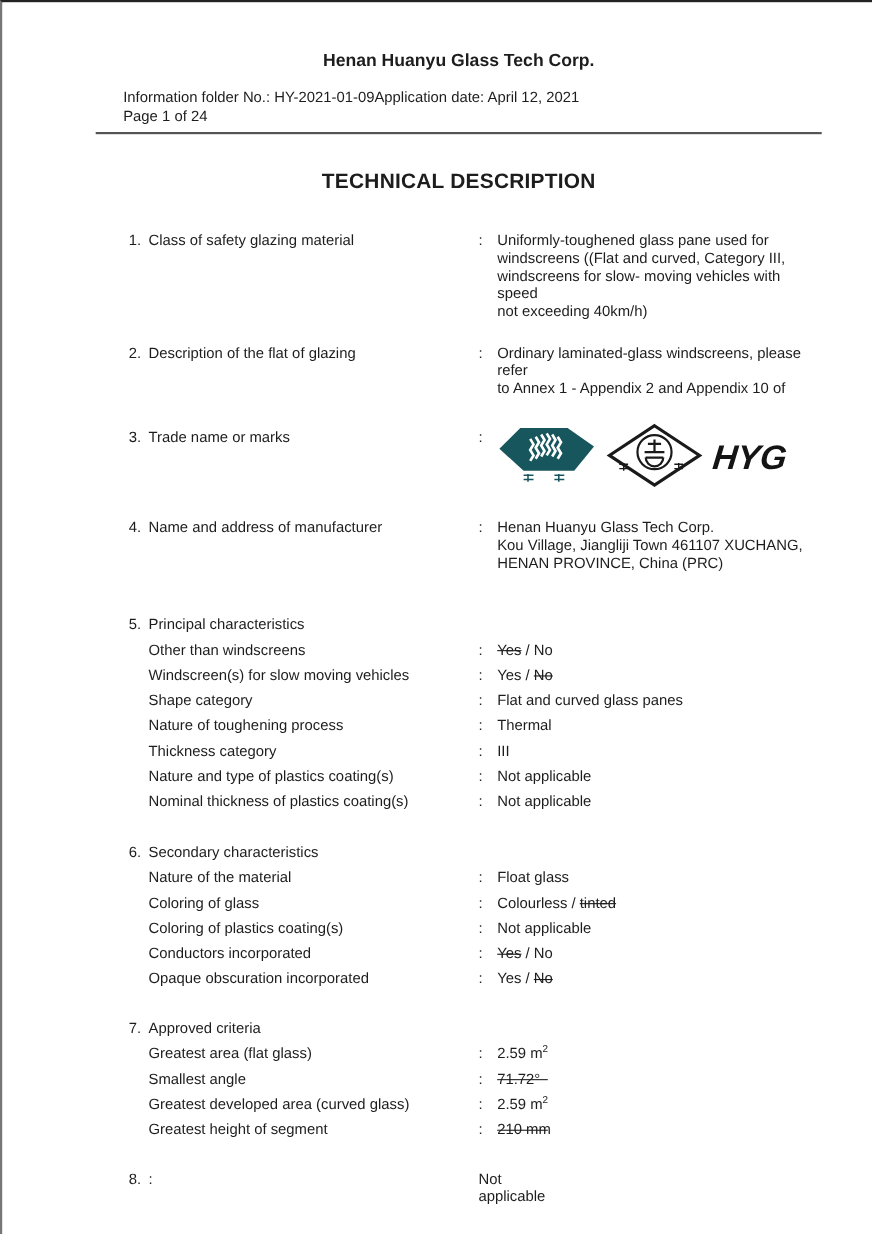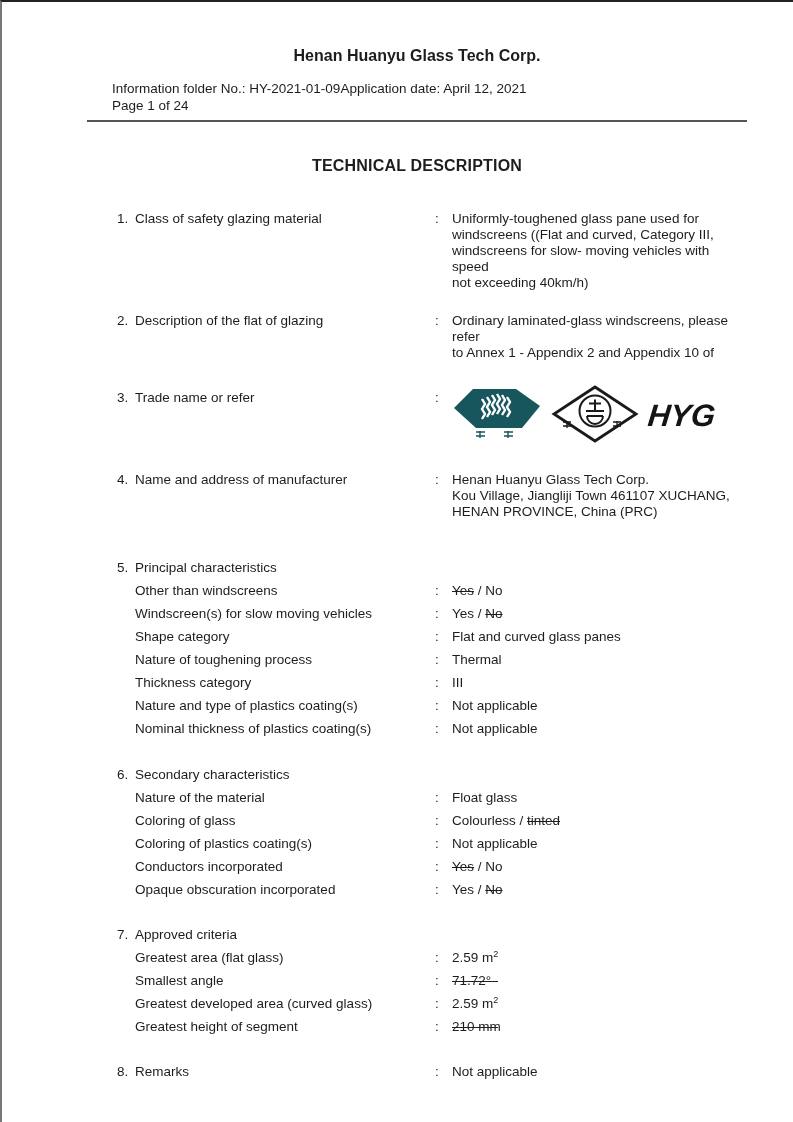--- a/index.html
+++ b/index.html
@@ -14,21 +14,21 @@
     font-family: "Liberation Sans", sans-serif;
     font-size: 13.5px;
     line-height: 16px;
     color: #1d1d1d;
   }
   .content { padding: 46px 46px 40px 85px; width: 660px; box-sizing: content-box; }
   .company-title { text-align: center; font-weight: bold; font-size: 16px; margin-bottom: 17px; }
   .hdr-row { display: flex; justify-content: flex-start; padding: 0 10px 0 25px; }
   .hdr-right { text-align: right; }
   .hdr-rule { border: none; border-top: 2px solid #555; margin: 6px 0 0 0; }
-  .doc-title { text-align: center; font-weight: bold; font-size: 16px; margin-top: 36px; letter-spacing: 0.2px; }
+  .doc-title { text-align: center; font-weight: bold; font-size: 19px; margin-top: 36px; letter-spacing: 0.2px; }
 
   .row { display: grid; grid-template-columns: 48px 300px 17px 295px; align-items: start; }
   .num { padding-left: 30px; }
   .strike { text-decoration: line-through; text-decoration-thickness: 1px; }
   .ul { border-bottom: 1px solid #222; padding-bottom: 16px; margin-top: 13px; }
   sup { font-size: 9px; line-height: 0; }
   .char-row { margin-top: 7px; }
   .logos { display: flex; align-items: center; gap: 9px; margin-top: -6px; }
   .hyg {
     font-weight: 900; font-style: italic; font-size: 31px; line-height: 34px;
@@ -71,21 +71,21 @@
       <span>Description of the flat of glazing</span>
       <span>:</span>
       <span class="val">
         <div>Ordinary laminated-glass windscreens, please refer</div>
         <div>to Annex 1 - Appendix 2 and Appendix 10 of</div>
       </span>
     </div>
 
     <div class="row" style="margin-top:29px;">
       <span class="num">3.</span>
-      <span>Trade name or refer</span>
+      <span>Trade name or marks</span>
       <span>:</span>
       <span class="val">
         <div class="logos">
 
           <span>
             <svg width="90" height="56" viewBox="0 0 90 56">
               <polygon points="2,22 21,3 64,3 88,20 70,42 24,42" fill="#17565c"></polygon>
               <g stroke="#ffffff" stroke-width="2.4" fill="none">
                 <path d="M30,13 l3,5 l-3,5 l3,5 l-3,5"></path>
                 <path d="M35,11 l3,5 l-3,5 l3,5 l-3,5"></path>
@@ -248,19 +248,18 @@
       <div class="row char-row">
         <span></span>
         <span>Greatest height of segment</span>
         <span>:</span>
         <span class="val">210 mm</span>
       </div>
     </div>
 
     <div class="row" style="margin-top:29px;">
       <span class="num">8.</span>
-      <span>Remarks</span>
       <span>:</span>
       <span class="val">Not applicable</span>
     </div>
 
   </div>
 </div>
 
 </body></html>

